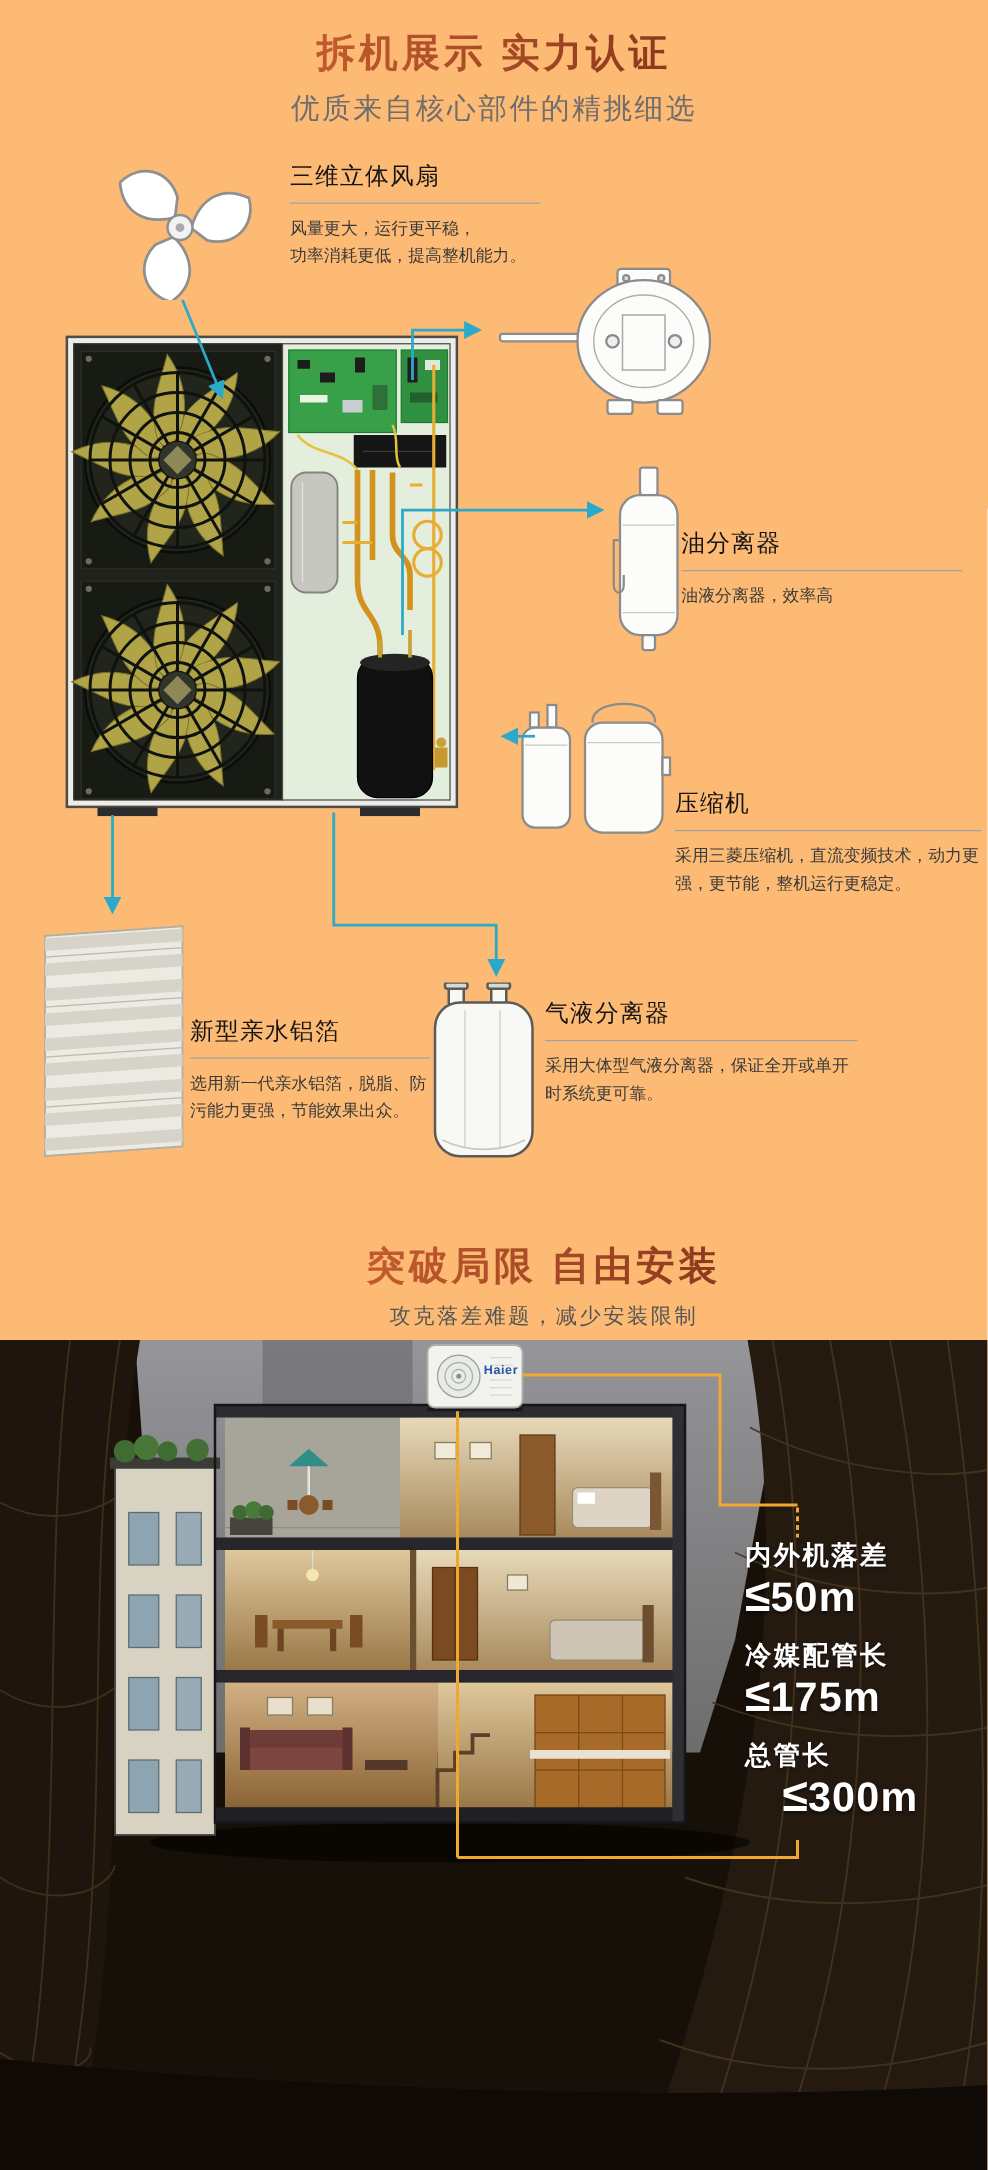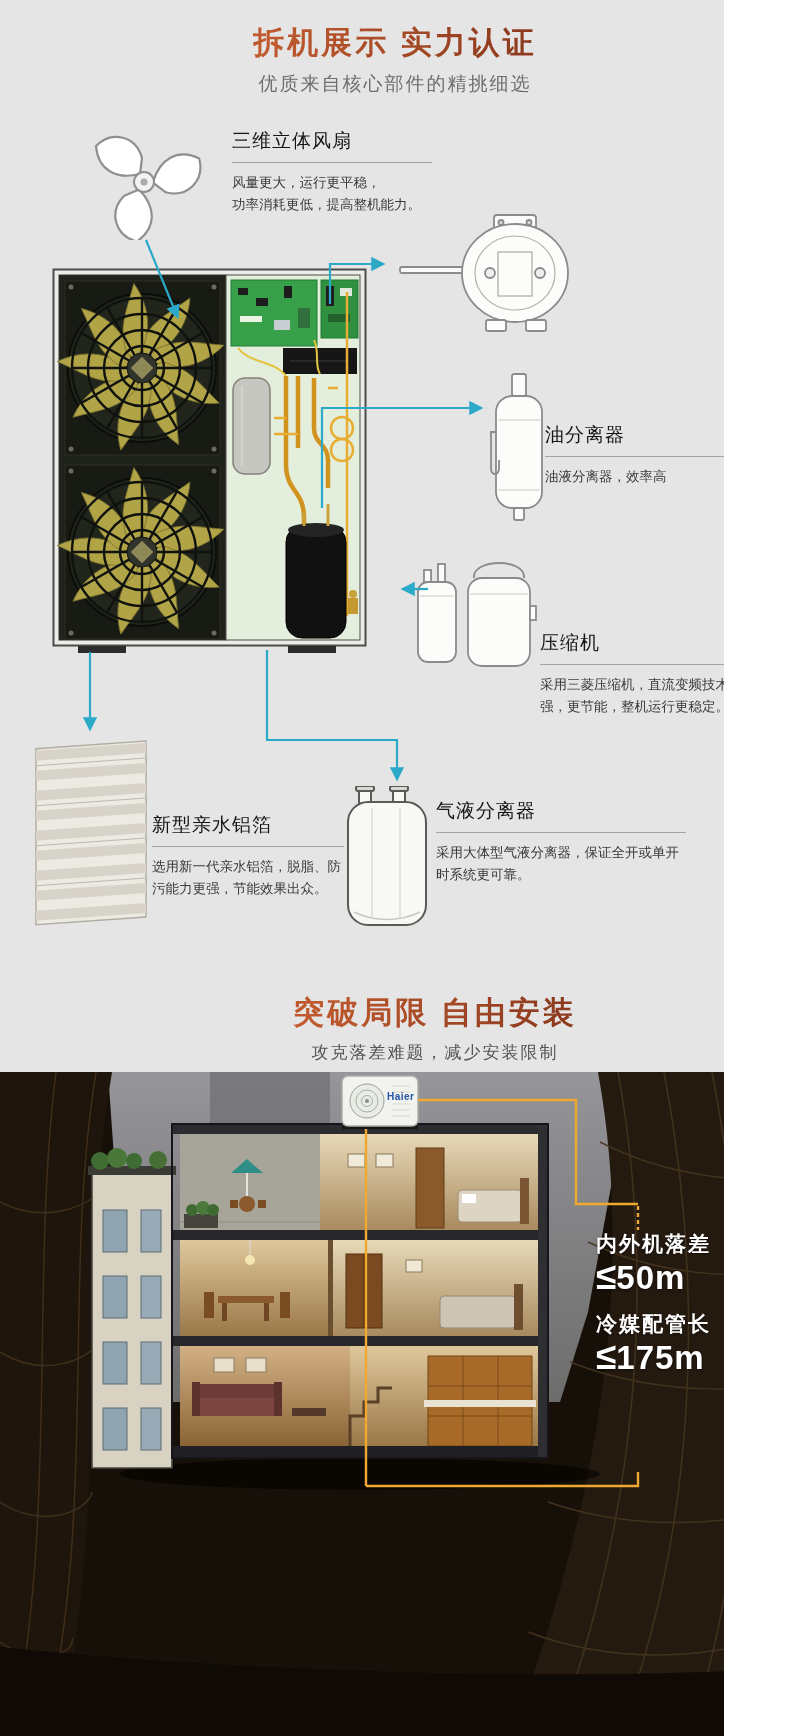--- a/index.html
+++ b/index.html
@@ -1,26 +1,26 @@
 <!DOCTYPE html>
 <html><head>
 <meta charset="utf-8">
 <style>
   html,body{margin:0;padding:0;background:#fff;}
-  .page{position:relative;width:724px;height:1736px;background:#e5e5e5;overflow:hidden;
+  .page{position:relative;width:790px;height:1736px;background:#fdba74;overflow:hidden;
         font-family:"Liberation Sans","DejaVu Sans",sans-serif;}
   .abs{position:absolute;}
   
   .sec-header{position:absolute;left:0;width:790px;text-align:center;}
   .sec-title{display:inline-block;font-size:31px;font-weight:bold;letter-spacing:3px;color:#a5431f;}
   @supports (-webkit-background-clip:text){
     .sec-title{background:linear-gradient(95deg,#c05a2e 5%,#8d3a1e 95%);
                -webkit-background-clip:text;background-clip:text;color:transparent;}
   }
-  .sec-sub{font-size:19px;color:#6e6e6e;letter-spacing:2px;margin-top:7px;}
+  .sec-sub{font-size:23px;color:#6e6e6e;letter-spacing:2px;margin-top:7px;}
   .sec-sub.small{font-size:17px;color:#555;}
   
   .callout{position:absolute;}
   .callout h3{margin:0;font-size:19px;font-weight:normal;color:#151515;letter-spacing:1px;}
   .rule{height:1px;background:#a3a3a3;margin:8px 0 9px 0;}
   .desc{font-size:13.5px;color:#3a3a3a;line-height:1.6;white-space:pre-line;}
   
   .photo{position:absolute;left:0;top:1072px;width:790px;height:664px;background:#16100c;overflow:hidden;padding-left:40px;}
   .specs{position:absolute;left:596px;top:158px;color:#fff;}
   .spec{margin-bottom:13px;}
@@ -418,16 +418,22 @@
         <div class="val">
           <span class="pre">≤</span><span class="num">50m</span>
         </div>
       </div>
       <div class="spec">
         <div class="lbl">冷媒配管长</div>
         <div class="val">
           <span class="pre">≤</span><span class="num">175m</span>
         </div>
       </div>
+      <div class="spec indent">
+        <div class="lbl">总管长</div>
+        <div class="val">
+          <span class="pre">≤</span><span class="num">300m</span>
+        </div>
+      </div>
     </div>
   </div>
 
 </div>
 
 </body></html>

